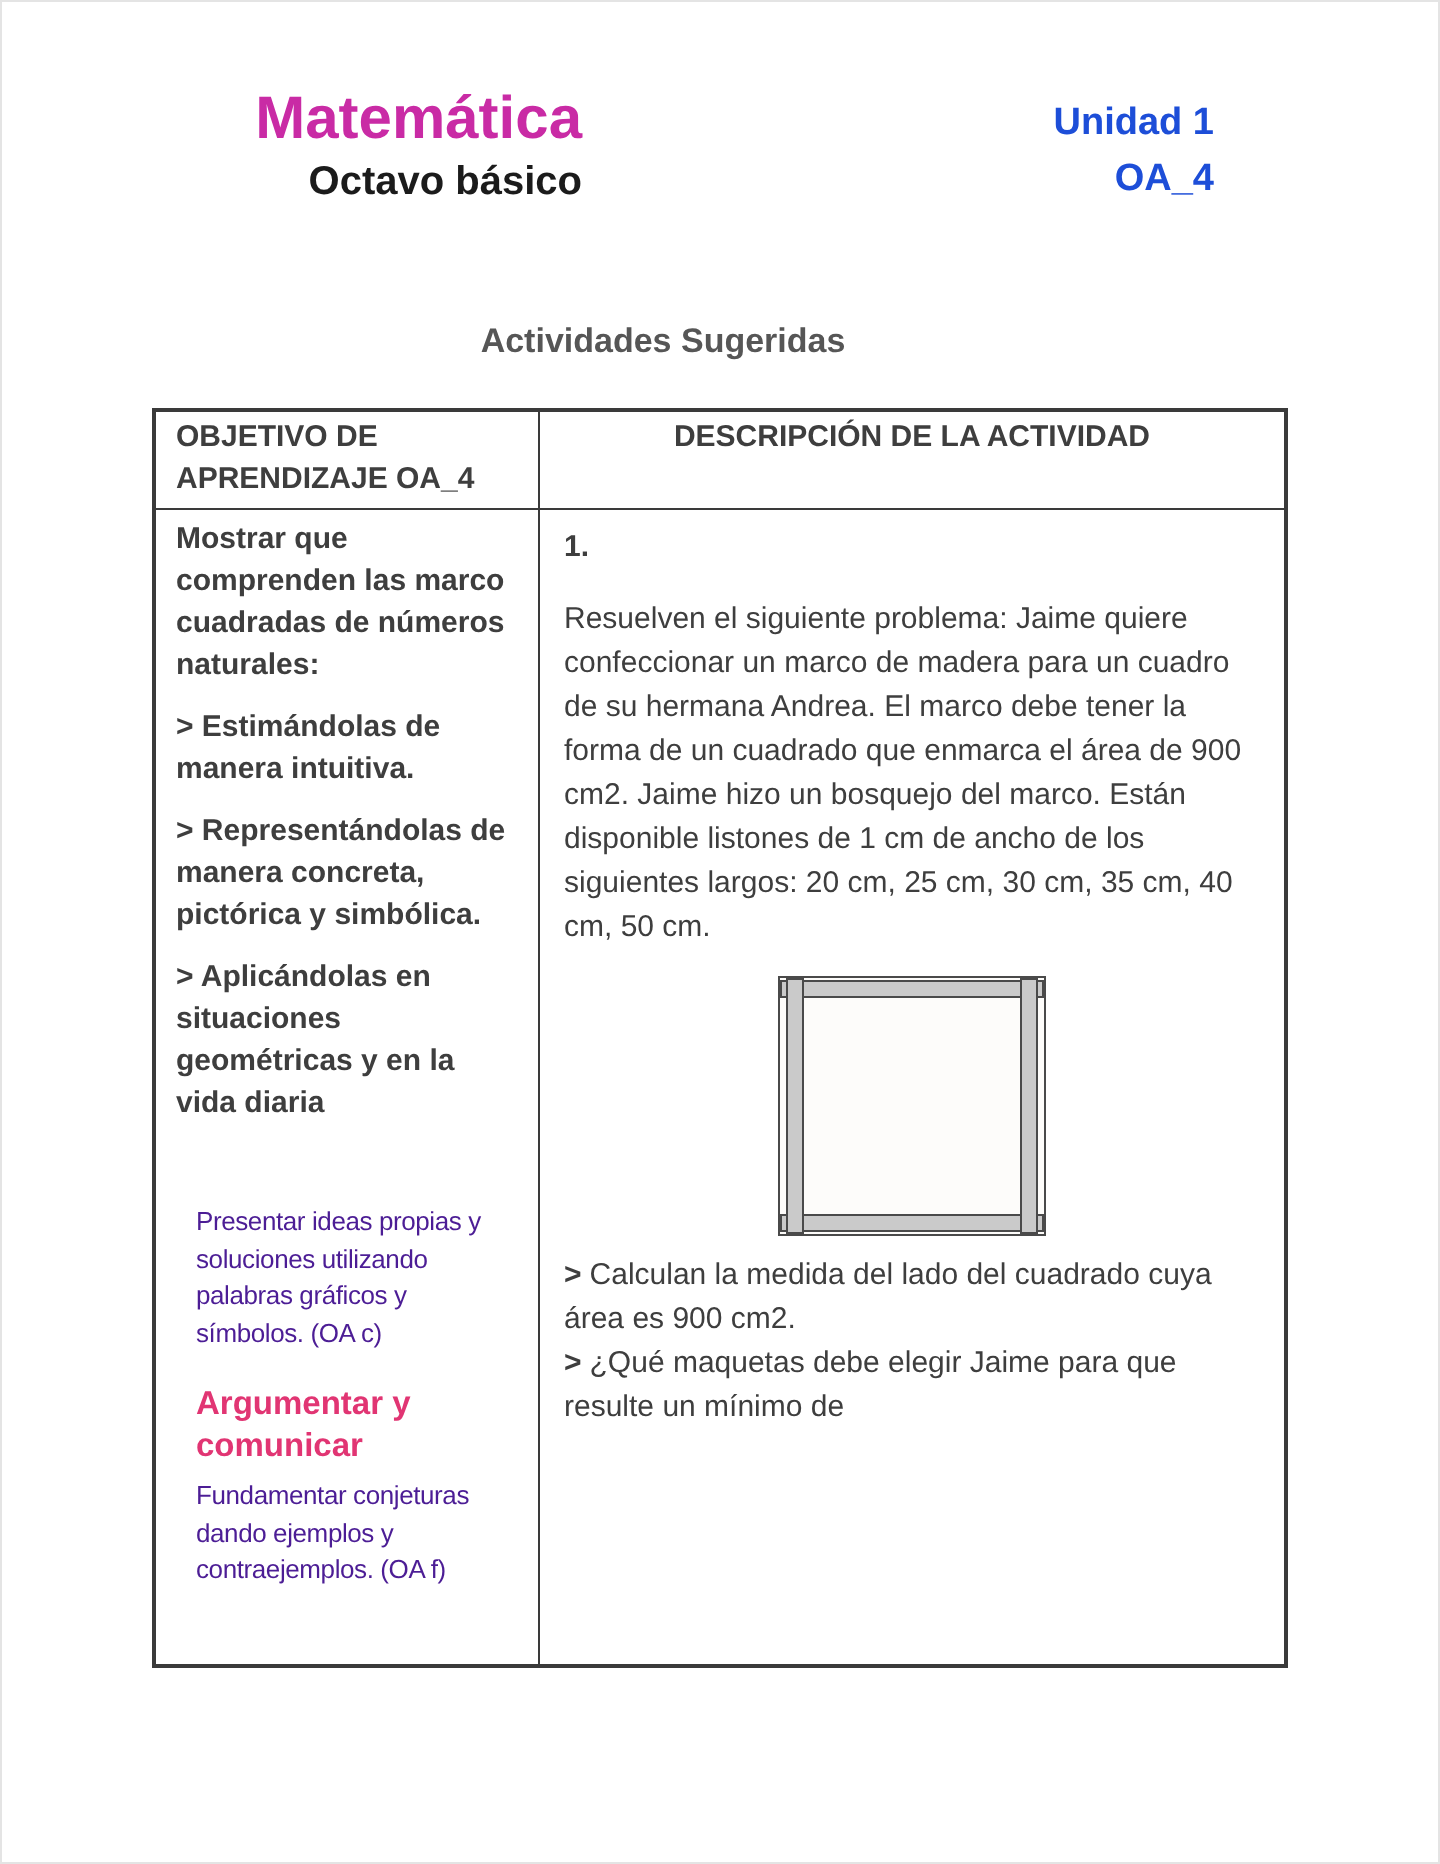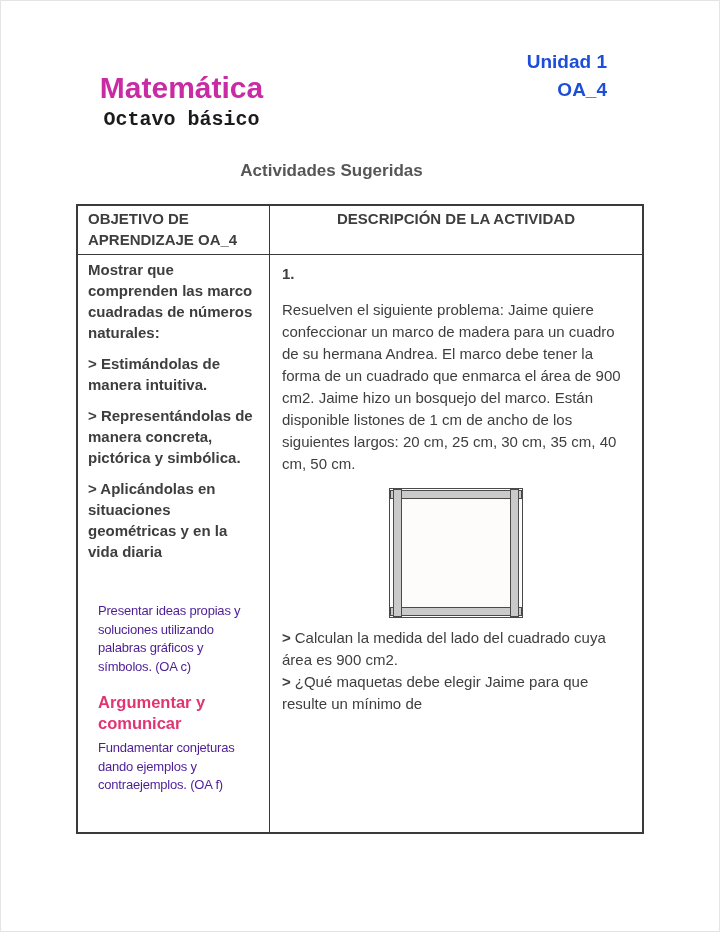--- a/index.html
+++ b/index.html
@@ -11,23 +11,23 @@
   .page {
     position:relative;
     width:720px; height:932px;
     background:#ffffff;
     border:1px solid #e4e4e4;
     overflow:hidden;
   }
 
   
   .doc-header { position:absolute; top:42px; left:0; right:0; }
-  .brand { position:absolute; left:83px; top:0; width:195px; text-align:center;margin-top:28px; }
+  .brand { position:absolute; left:95px; top:0; width:195px; text-align:right; }
   .brand-title { font-size:30px; font-weight:bold; color:#c92ba5; letter-spacing:0; }
-  .brand-sub { font-size:20px; font-weight:bold; color:#1b1b1b; margin-top:3px;font-family:Liberation Mono, monospace; }
+  .brand-sub { font-size:20px; font-weight:bold; color:#1b1b1b; margin-top:3px; }
   .unit-block { position:absolute; right:112px; top:5px; text-align:right; }
   .unit-line { font-size:19px; font-weight:bold; color:#1d4ed8; line-height:28px; }
 
   
   .section-title {
     position:absolute; top:160px; left:0; width:661px;
     text-align:center; font-size:17px; font-weight:bold; color:#565656;
   }
 
   

